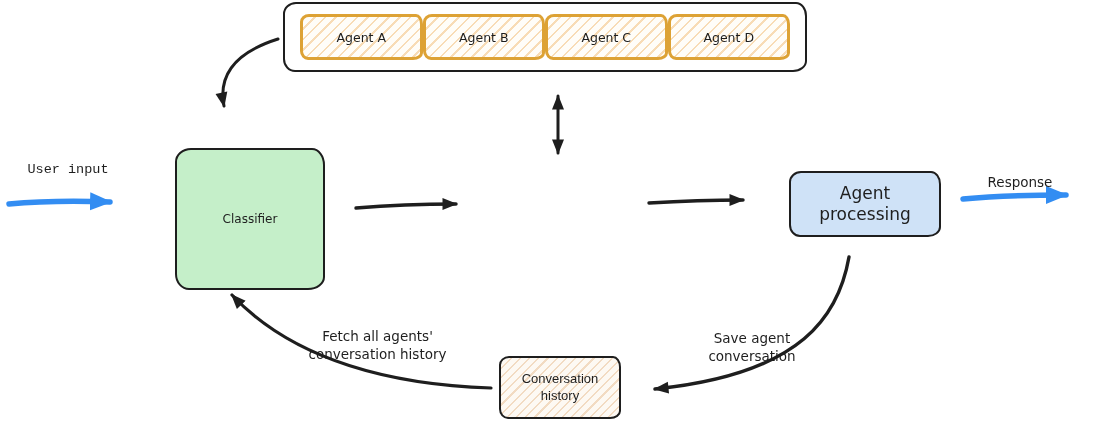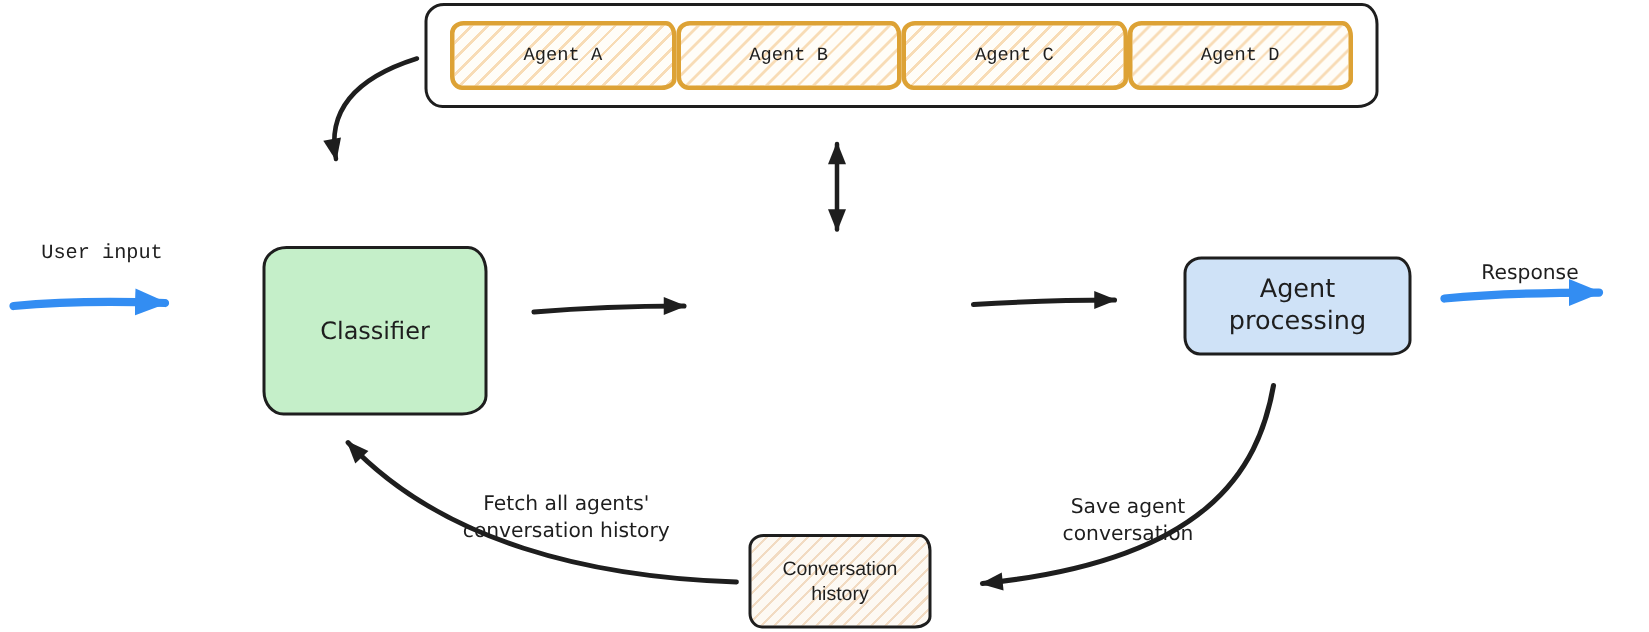--- a/index.html
+++ b/index.html
@@ -26,24 +26,24 @@
     position: absolute;
     display: flex;
     align-items: center;
     justify-content: center;
     text-align: center;
     box-sizing: border-box;
     border: 2.5px solid var(--ink, #1e1e1e);
   }
   .node .lbl { line-height: 1.25; }
   #classifier {
-    left: 175px; top: 164px; width: 150px; height: 113px;
+    left: 175px; top: 148px; width: 150px; height: 142px;
     background: var(--green-fill, #c5efc9);
     border-radius: 16px 13px 17px 14px / 14px 17px 13px 16px;
-    font-size: 16px;
+    font-size: 12px;
   }
   #select-agent {
     left: 497px; top: 171px; width: 124px; height: 66px;
     background:
       repeating-linear-gradient(135deg, var(--blue-hatch, #d9e6f6) 0 1.6px, transparent 1.6px 7px),
       #fbfdff;
     border-radius: 11px 9px 12px 10px / 10px 12px 9px 11px;
     border-width: 2px;
     font-size: 15px;
   }
@@ -61,29 +61,28 @@
       repeating-linear-gradient(135deg, var(--peach-hatch, #f2dbc2) 0 1.5px, transparent 1.5px 6.5px),
       #fdf9f3;
     border-radius: 10px 8px 11px 9px / 9px 11px 8px 10px;
     border-width: 2px;
     font-family: "Liberation Sans", sans-serif;
     font-size: 13px;
   }
   #conversation-history .lbl { max-width: 92px; }
   #agents-container {
     position: absolute;
-    left: 283px; top: 2px; width: 636px; height: 70px;
+    left: 283px; top: 2px; width: 524px; height: 70px;
     box-sizing: border-box;
     border: 2.5px solid var(--ink, #1e1e1e);
     border-radius: 13px 11px 14px 12px / 12px 14px 11px 13px;
     background: #ffffff;
     display: flex;
     align-items: center;
     padding: 0 15px;
-    font-family: Liberation Mono, monospace;
   }
   .agent-box {
     flex: 1;
     height: 46px;
     box-sizing: border-box;
     border: 3px solid var(--orange-stroke, #dda235);
     border-radius: 9px 7px 10px 8px / 8px 10px 7px 9px;
     background:
       repeating-linear-gradient(135deg, var(--orange-hatch, #f8dcb6) 0 1.8px, transparent 1.8px 7.5px),
       #fffdf8;

